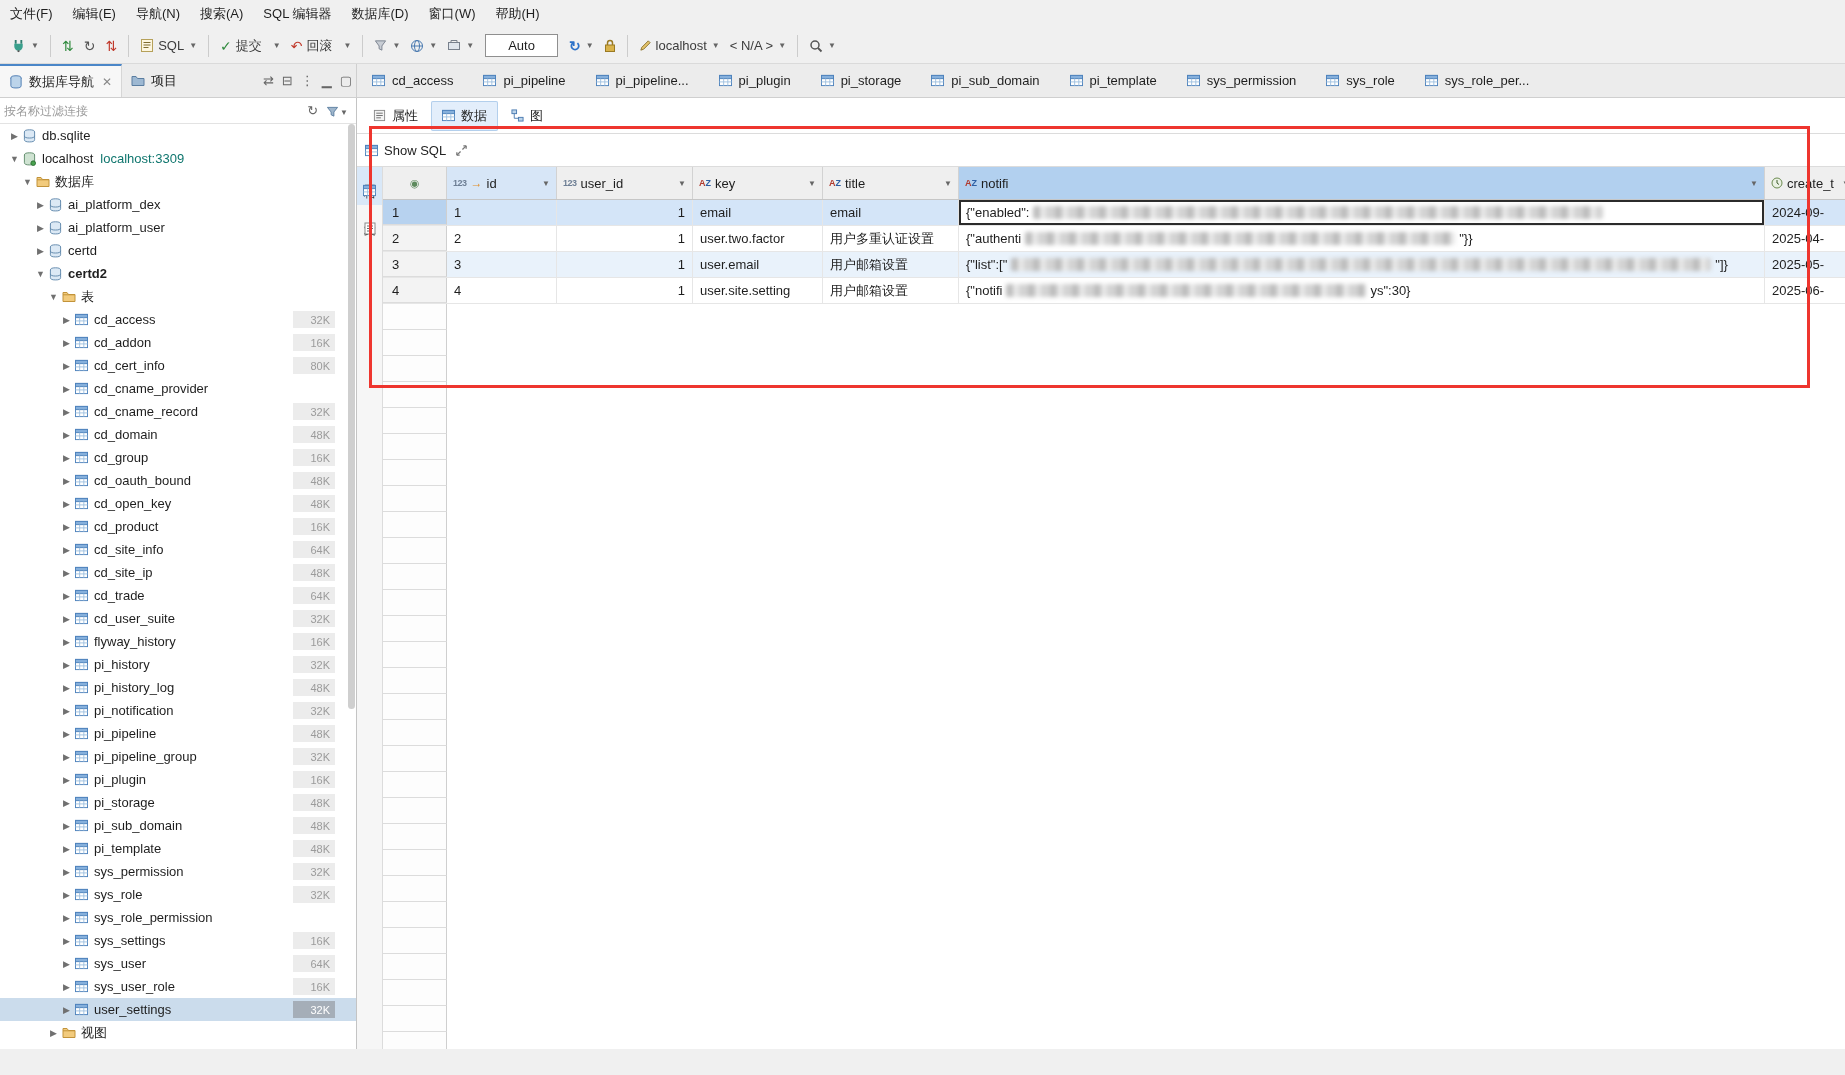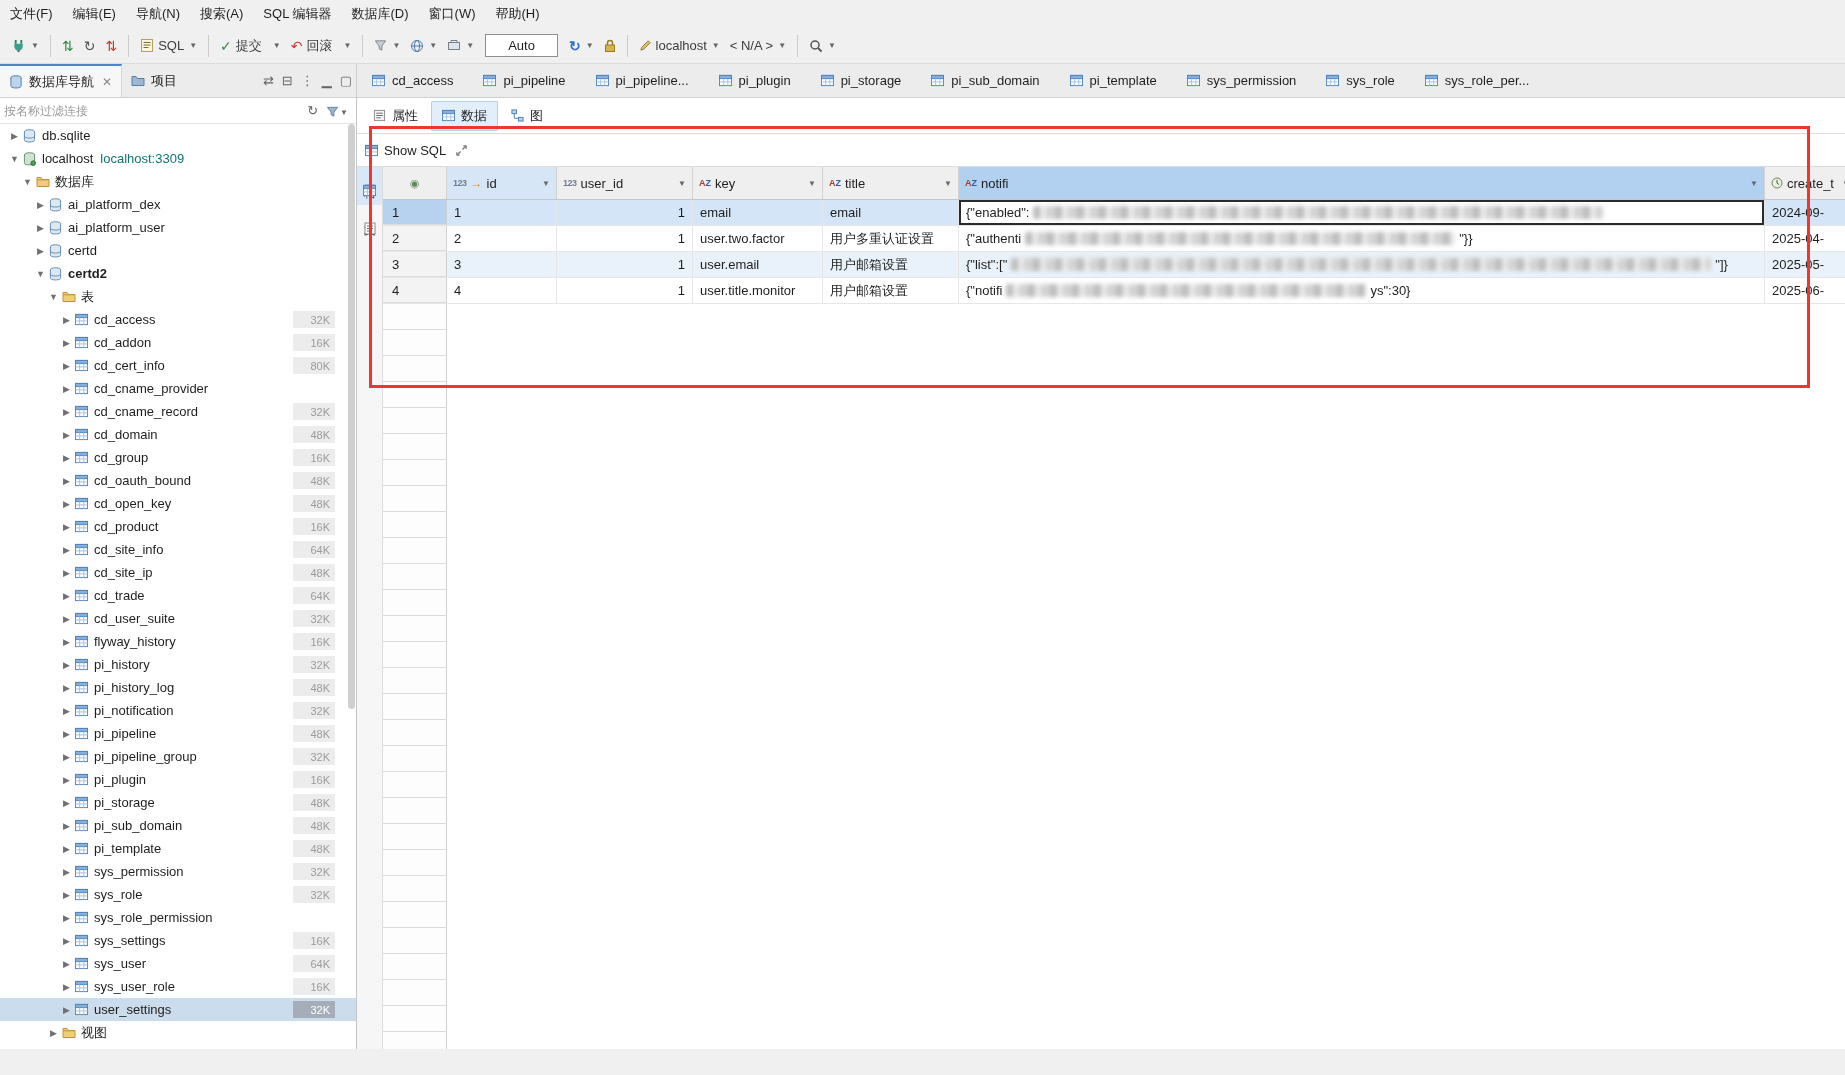--- a/index.html
+++ b/index.html
@@ -1069,21 +1069,21 @@
                 <span>{"list":["</span>
                 <span class="redact" style="width: 700px;"></span>
                 <span>"]}</span>
               </div>
               <div class="gc" style="width: 92px;">2025-05-</div>
             </div>
             <div class="grow">
               <div class="gnum">4</div>
               <div class="gc" style="width: 110px;">4</div>
               <div class="gc r" style="width: 136px;">1</div>
-              <div class="gc" style="width: 130px;">user.title.monitor</div>
+              <div class="gc" style="width: 130px;">user.site.setting</div>
               <div class="gc" style="width: 136px;">用户邮箱设置</div>
               <div class="gc" style="width: 806px;">
                 <span>{"notifi</span>
                 <span class="redact" style="width: 360px;"></span>
                 <span>ys":30}</span>
               </div>
               <div class="gc" style="width: 92px;">2025-06-</div>
             </div>
             <div class="frow">
               <div class="gnum"></div>

